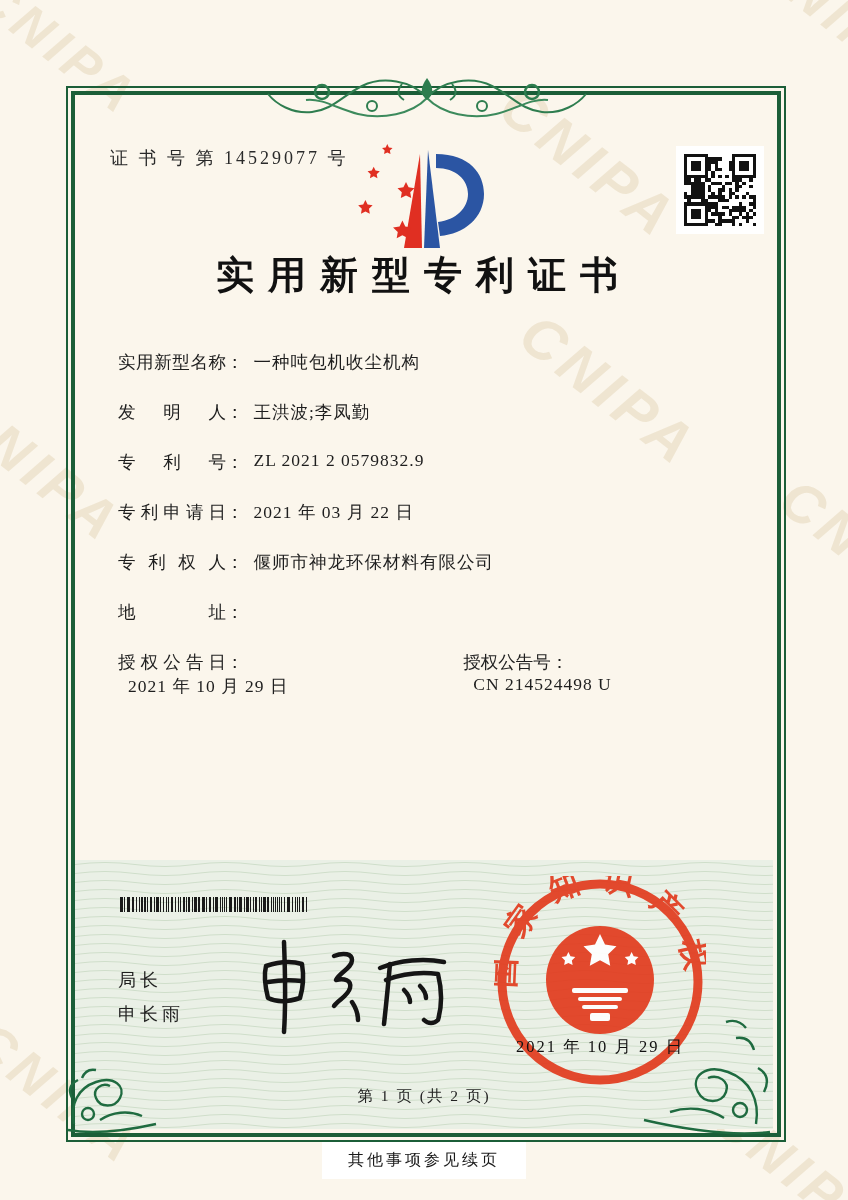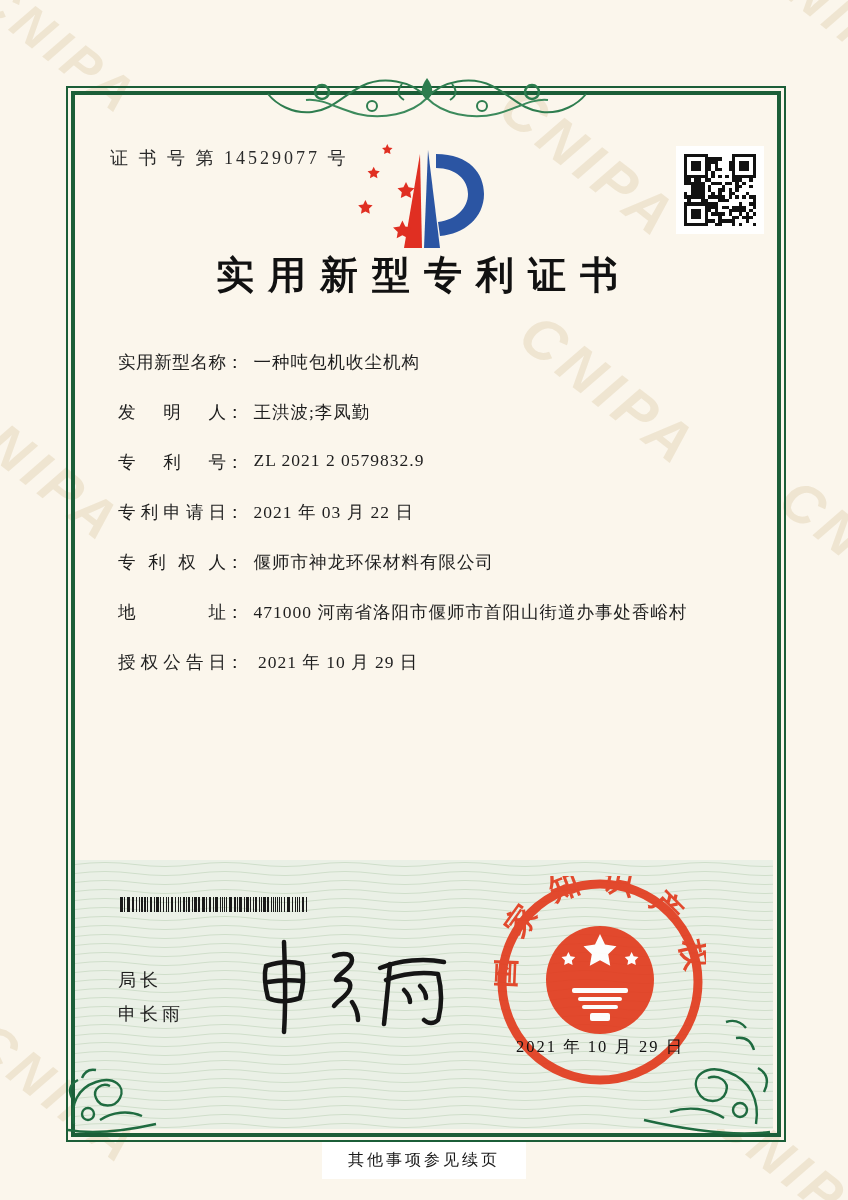--- a/index.html
+++ b/index.html
@@ -653,26 +653,29 @@
       <span class="fvalue">2021 年 03 月 22 日</span>
     </div>
     <div class="frow">
       <span class="flabel">专利权人</span>
         <span class="fcolon">：</span>
       <span class="fvalue">偃师市神龙环保材料有限公司</span>
     </div>
     <div class="frow">
       <span class="flabel">地址</span>
         <span class="fcolon">：</span>
-      <span class="fvalue">471000 河南省洛阳市偃师市首阳山街道办事处香峪村</span>
     </div>
     <div class="frow double">
       <span>
         <span class="flabel">授权公告日</span><span class="fcolon">：</span>
         <span class="fvalue">2021 年 10 月 29 日</span>
+      </span>
+      <span class="second">
+        <span>授权公告号</span><span class="fcolon">：</span>
+        <span class="fvalue">CN 214524498 U</span>
       </span>
     </div>
   </div>
 
   <div class="paras">
   </div>
 
   <div class="barcode" id="barcode">
       <i style="width: 3px; background: rgb(26, 26, 26); margin-right: 1px;"></i>
       <i style="width: 1px; background: rgb(26, 26, 26); margin-right: 2px;"></i>
@@ -779,18 +782,19 @@
             <rect x="84" y="121" width="44" height="4" rx="2"></rect>
             <rect x="88" y="129" width="36" height="4" rx="2"></rect>
             <rect x="96" y="137" width="20" height="8" rx="2"></rect>
           </g>
         </g>
       </g>
     </svg>
   </div>
   <div class="seal-date">2021 年 10 月 29 日</div>
 
+  <div class="page-footer">第 1 页 (共 2 页)</div>
 
   <div class="cont-note">
     <span>其他事项参见续页</span>
   </div>
 
 </div>
 
 </body></html>

